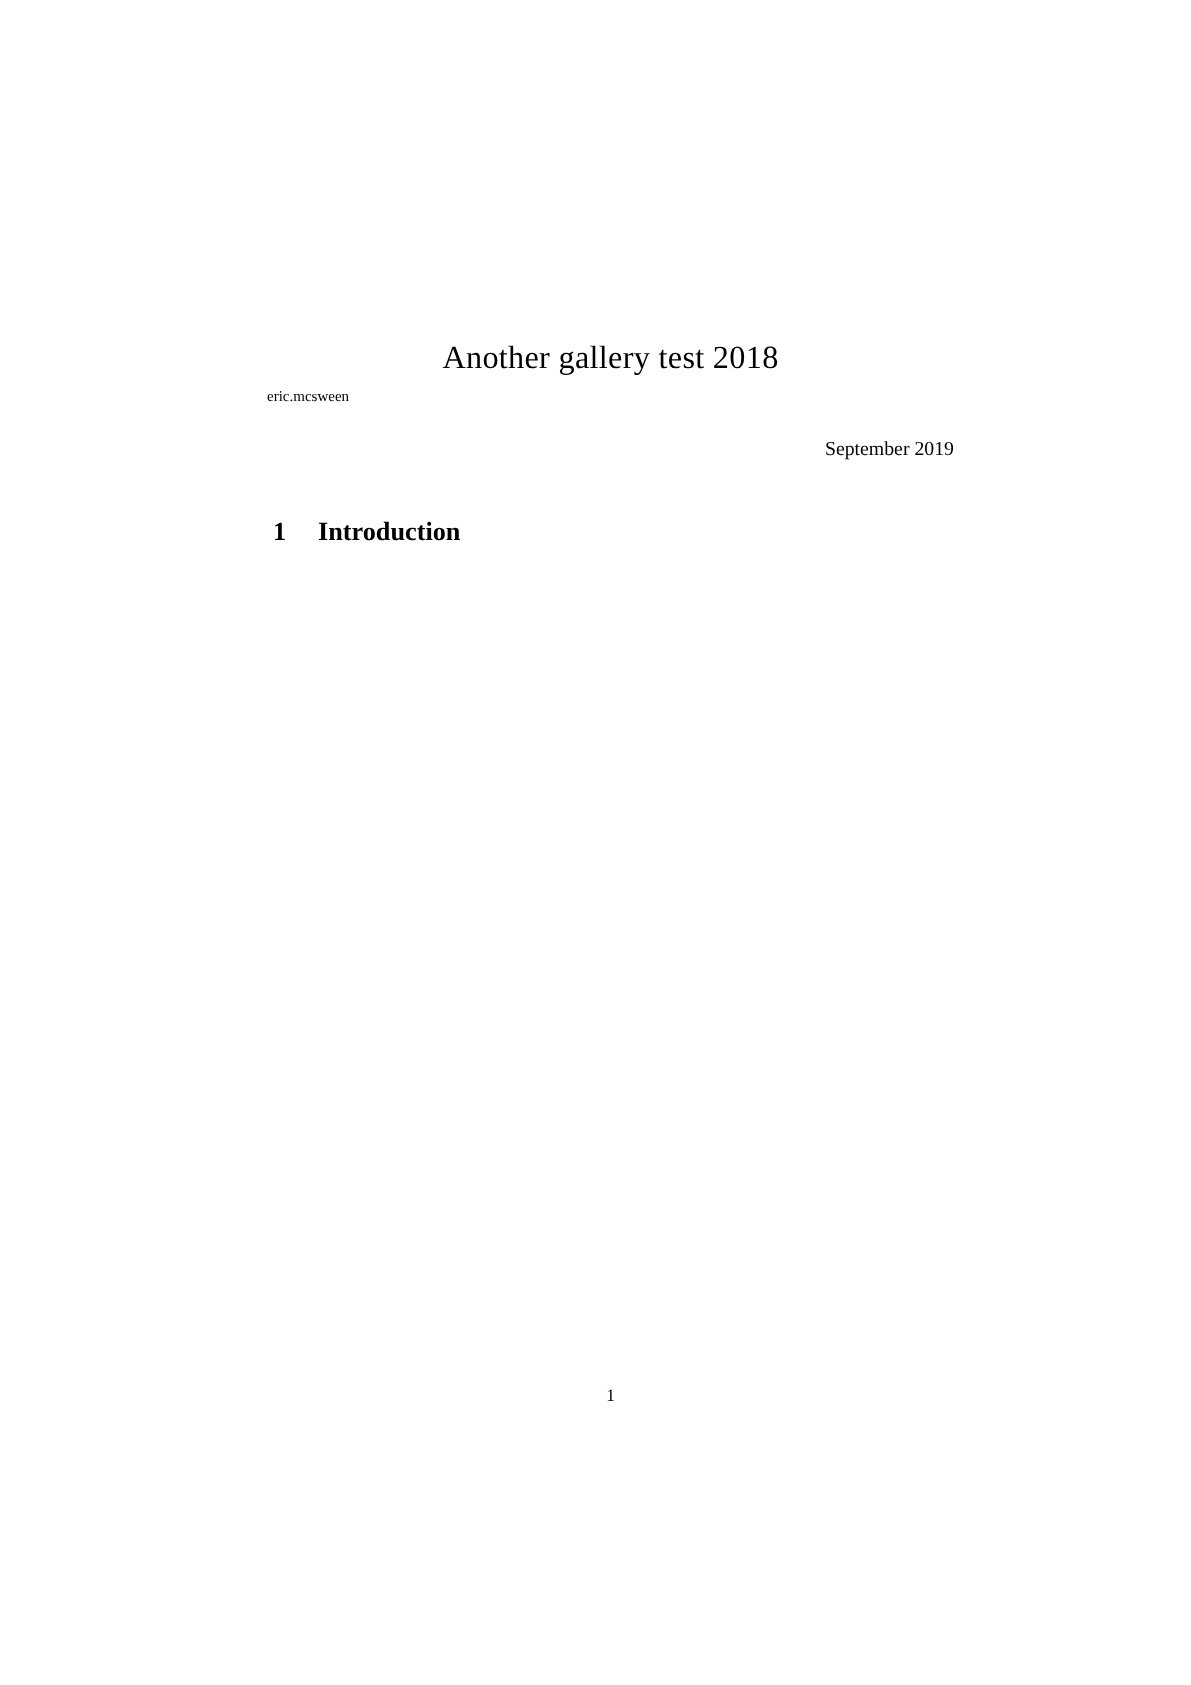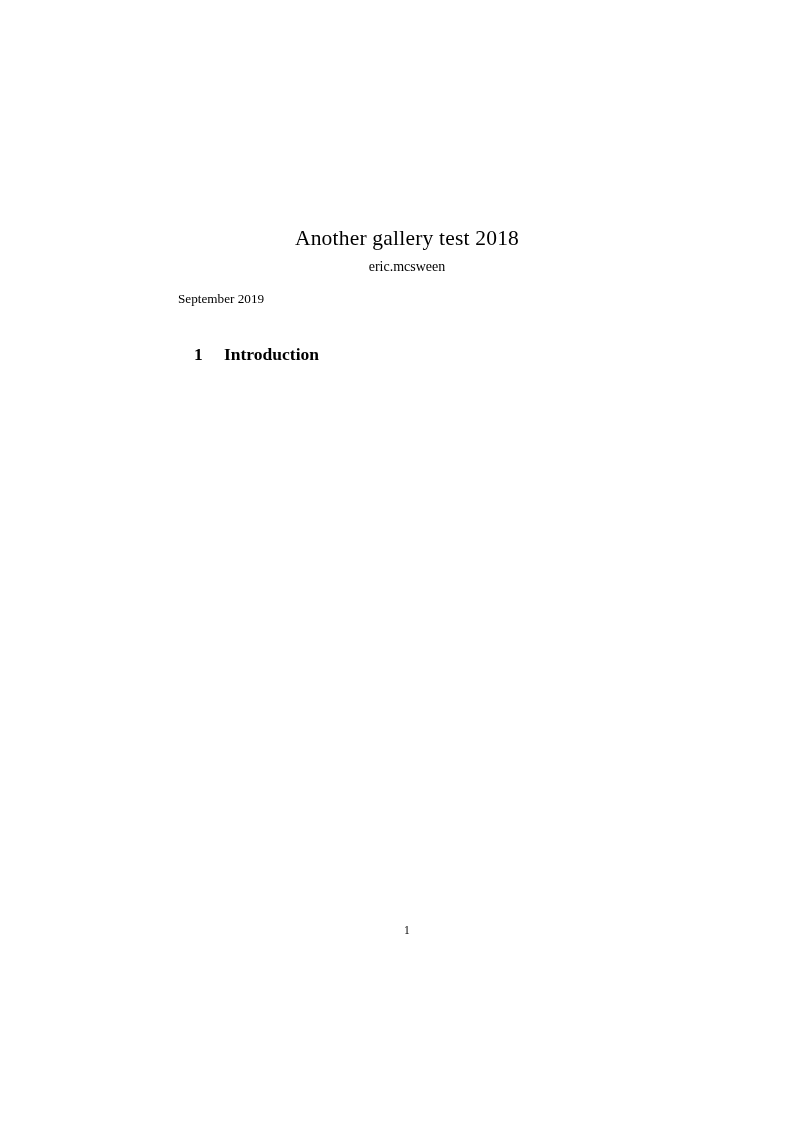--- a/index.html
+++ b/index.html
@@ -37,36 +37,36 @@
     font-weight: normal;
     letter-spacing: 0.2px;
     line-height: 1.2;
     color: #000000;
   }
   .doc-author {
     position: absolute;
     left: 0;
     top: 259px;
     width: 458px;
-    text-align: center;
-    font-size: 14px;
+    text-align: left;
+    font-size: 10px;
     line-height: 1.2;
   }
   .doc-date {
     position: absolute;
     left: 0;
     top: 291px;
     width: 458px;
-    text-align: left;
+    text-align: right;
     font-size: 13.2px;
     line-height: 1.2;
   }
   .section-heading {
     position: absolute;
-    left: 16px;
+    left: 4px;
     top: 344px;
     width: 458px;
     font-size: 17.5px;
     font-weight: bold;
     line-height: 1.2;
     white-space: nowrap;
   }
   .section-heading .sec-num {
     display: inline-block;
     min-width: 30px;

